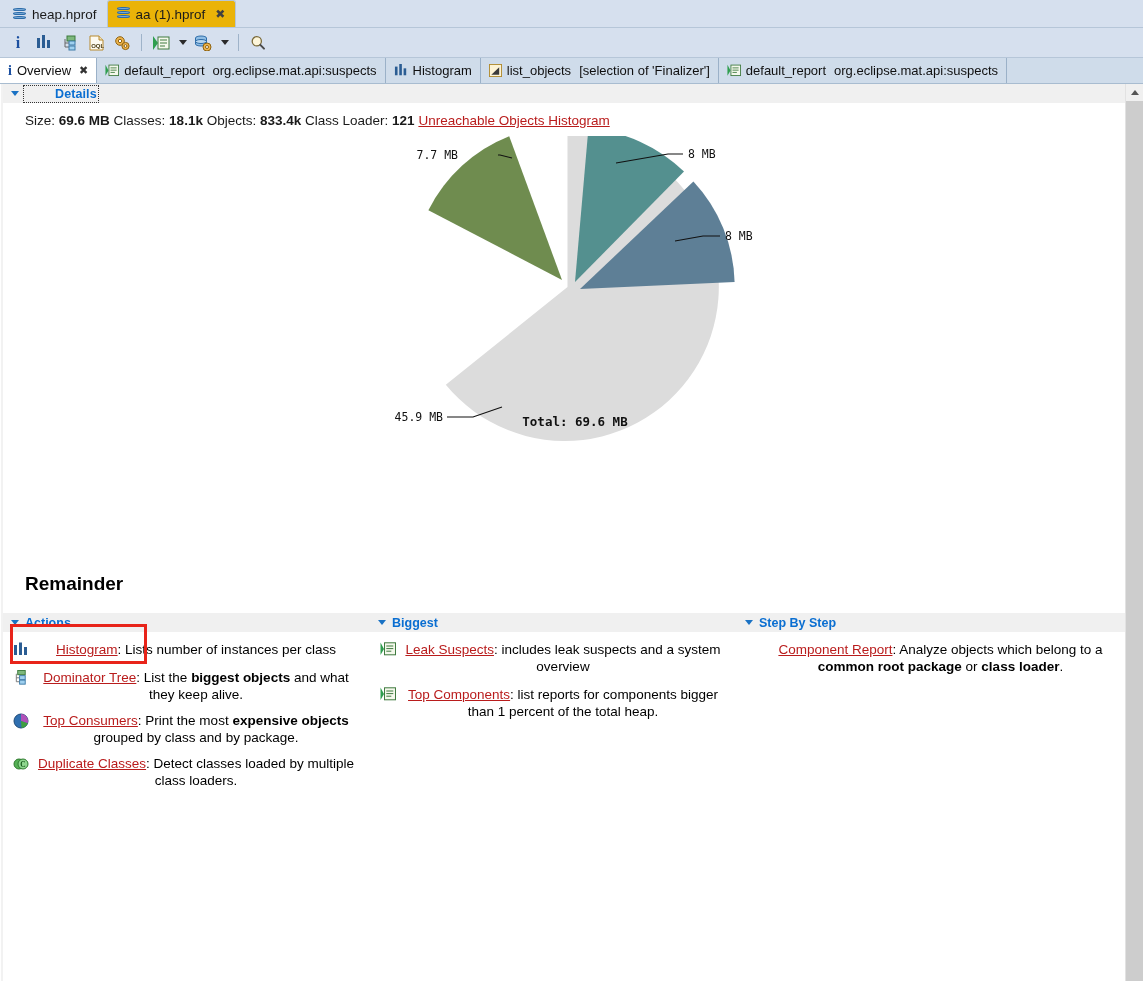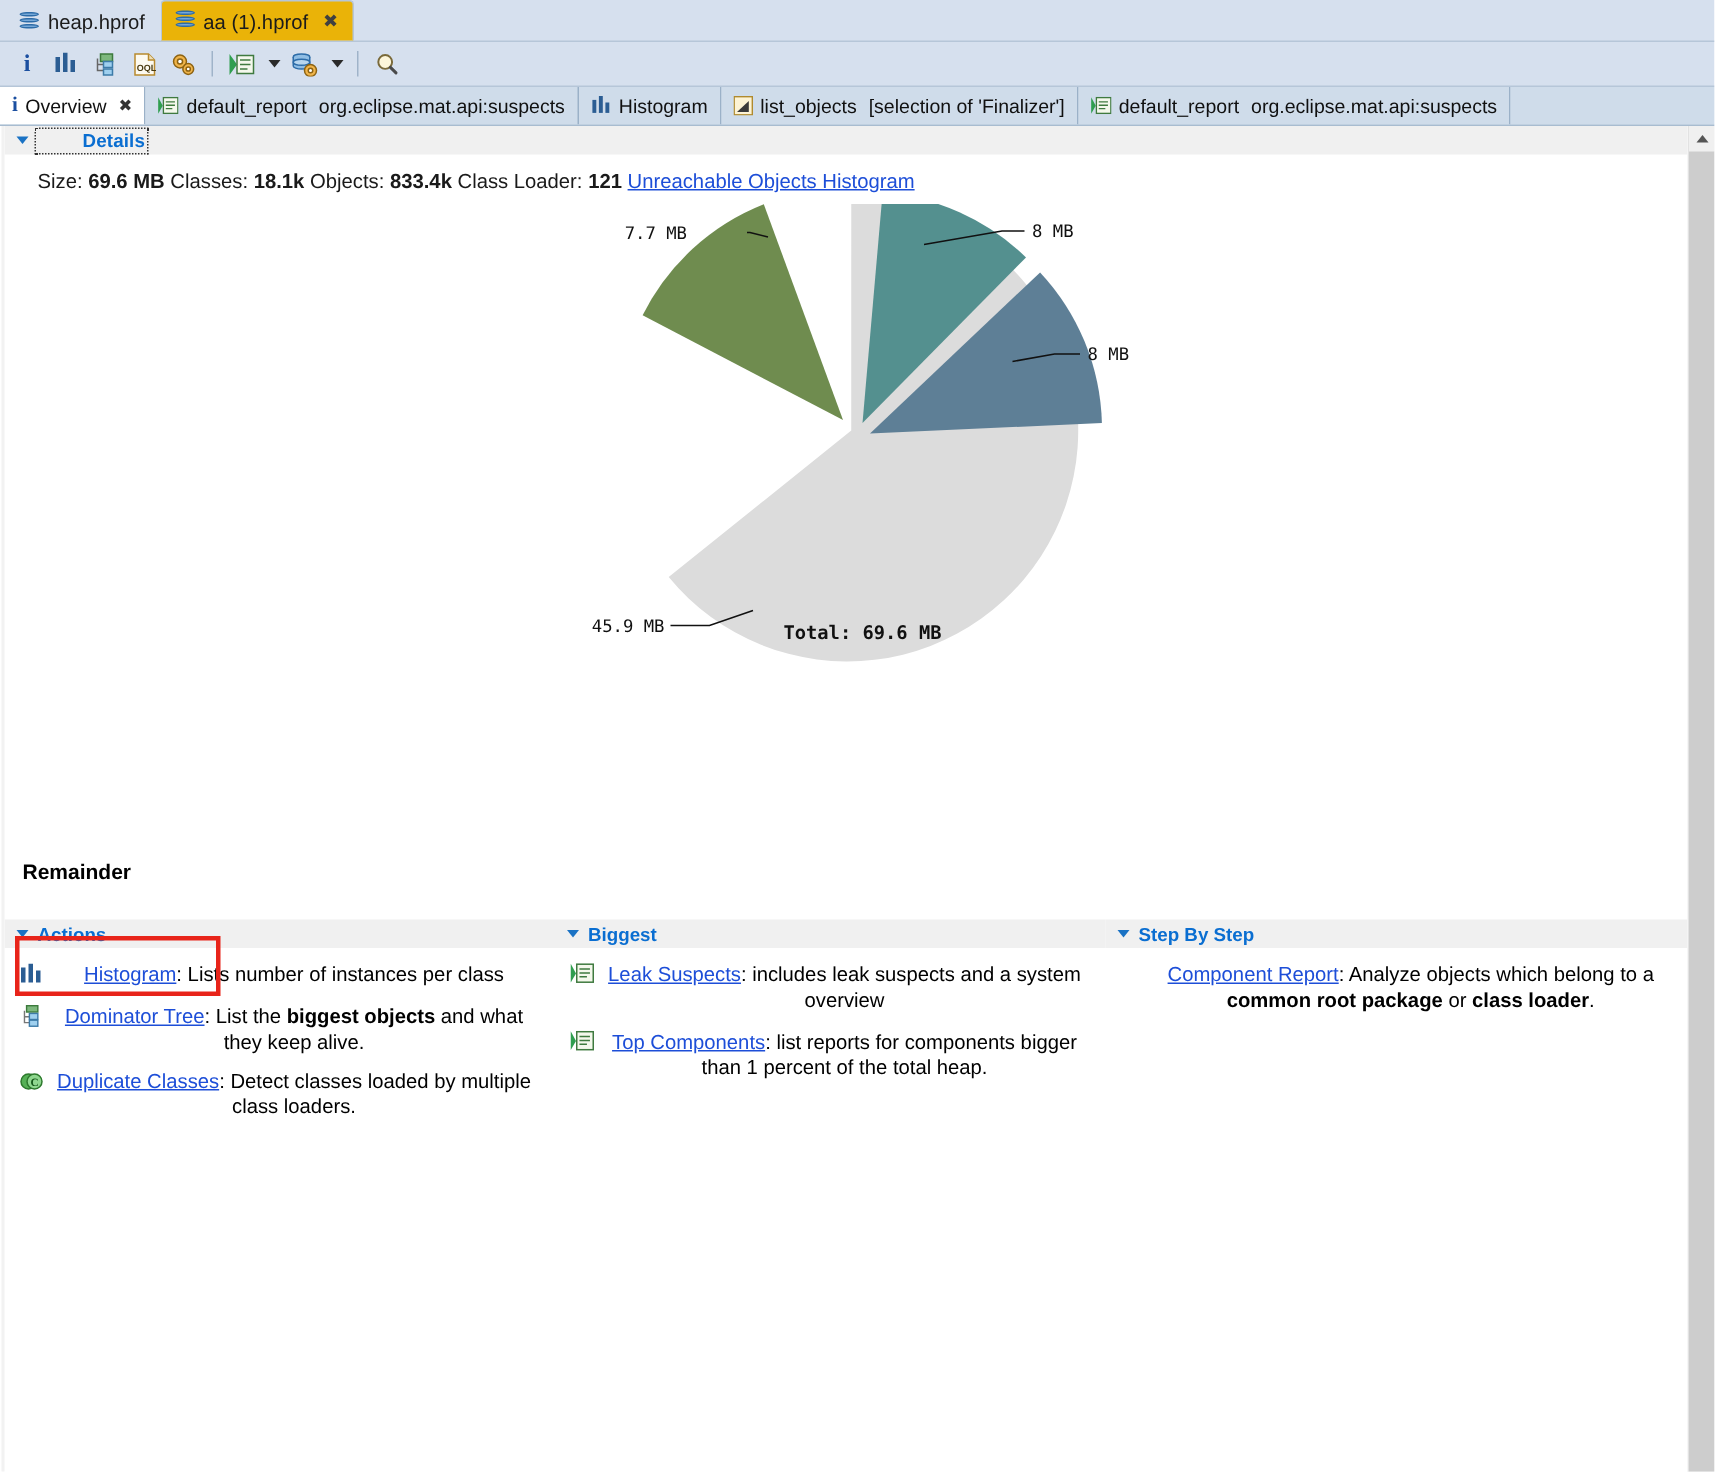--- a/index.html
+++ b/index.html
@@ -82,28 +82,28 @@
   }
   .section-head .tri{
     width:0;height:0;border-left:4.5px solid transparent;border-right:4.5px solid transparent;
     border-top:5px solid #1a72c4;
   }
   .section-head .htxt{letter-spacing:.1px;}
   .section-head .htxt.focused{outline:1px dotted #333;outline-offset:1px;padding-left:30px;}
 
   .details-line{padding:10px 0 0 22px;font-size:13.5px;color:#1a1a1a;}
   .details-line b{font-weight:bold;}
-  .lnk{color:#1d4ed8;text-decoration:underline;cursor:pointer;}
+  .lnk{color:#b91c1c;text-decoration:underline;cursor:pointer;}
 
   
   .chartbox{position:relative;height:310px;margin-top:8px;}
   .chart-svg{position:absolute;left:0;top:0;}
   .mono{font-family:"DejaVu Sans Mono","Liberation Mono",monospace;}
 
-  .remainder{position:absolute;left:12px;top:489px;font-weight:bold;font-size:14px;}
+  .remainder{position:absolute;left:22px;top:489px;font-weight:bold;font-size:19px;}
 
   
   .panels{position:absolute;left:0;top:529px;right:0;display:flex;}
   .panel{box-sizing:border-box;text-align:center;}
   .panel.p1{width:367px;}
   .panel.p2{width:367px;}
   .panel.p3{flex:1;}
   .panel .ph{background:#f0f0f0;height:19px;display:flex;align-items:center;gap:6px;
              padding-left:8px;color:#0a6ed1;font-weight:bold;font-size:12.5px;}
   .panel .ph .tri{width:0;height:0;border-left:4.5px solid transparent;border-right:4.5px solid transparent;
@@ -350,20 +350,30 @@
               <svg width="16" height="15" viewBox="0 0 17 16">
                 <rect x="5" y="0.5" width="8" height="4.5" fill="#7db87d" stroke="#3c7a3c"></rect>
                 <path d="M3.5 4 v8.5 h3.5 M3.5 8.3 h3.5" stroke="#777" fill="none"></path>
                 <rect x="7" y="6" width="6" height="4.3" fill="#9fd0ef" stroke="#3d7ba8"></rect>
                 <rect x="7" y="10.8" width="6" height="4.3" fill="#9fd0ef" stroke="#3d7ba8"></rect>
               </svg>
             </span>
             <span class="atxt"><span class="lnk">Dominator Tree</span><span>: List the </span><b>biggest objects</b><span> and what they keep alive.</span></span>
           </div>
 
+          <div class="arow">
+            <span class="aicon">
+              <svg width="16" height="16" viewBox="0 0 16 16">
+                <circle cx="8" cy="8" r="7" fill="#2f6fb0" stroke="#1d4a78"></circle>
+                <path d="M8 8 L8 1 A7 7 0 0 1 14.6 10.3 Z" fill="#b050b8"></path>
+                <path d="M8 8 L14.6 10.3 A7 7 0 0 1 8.6 15 Z" fill="#3f9e3f"></path>
+              </svg>
+            </span>
+            <span class="atxt"><span class="lnk">Top Consumers</span><span>: Print the most </span><b>expensive objects</b><span> grouped by class and by package.</span></span>
+          </div>
 
           <div class="arow">
             <span class="aicon">
               <svg width="16" height="16" viewBox="0 0 16 16">
                 <circle cx="6" cy="8" r="5" fill="#55b055" stroke="#2d7a2d"></circle>
                 <circle cx="10" cy="8" r="5" fill="#8fd78f" stroke="#2d7a2d"></circle>
                 <text x="7.3" y="11.3" font-size="7.5" font-family="'Liberation Serif',serif" fill="#15581a" font-weight="bold">C</text>
               </svg>
             </span>
             <span class="atxt"><span class="lnk">Duplicate Classes</span><span>: Detect classes loaded by multiple class loaders.</span></span>

